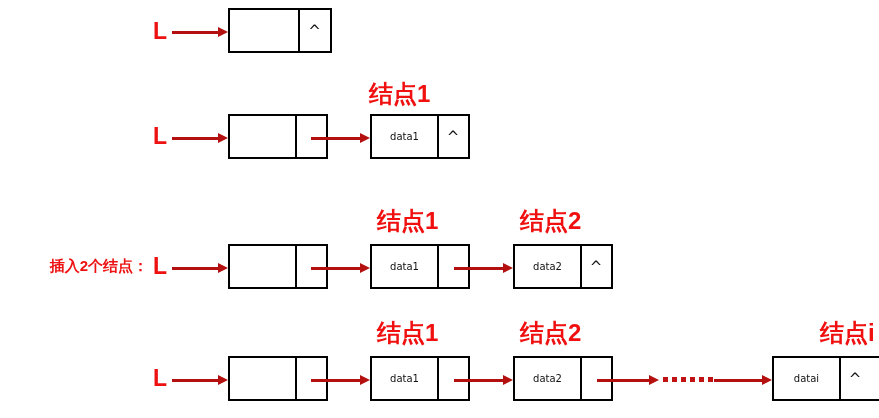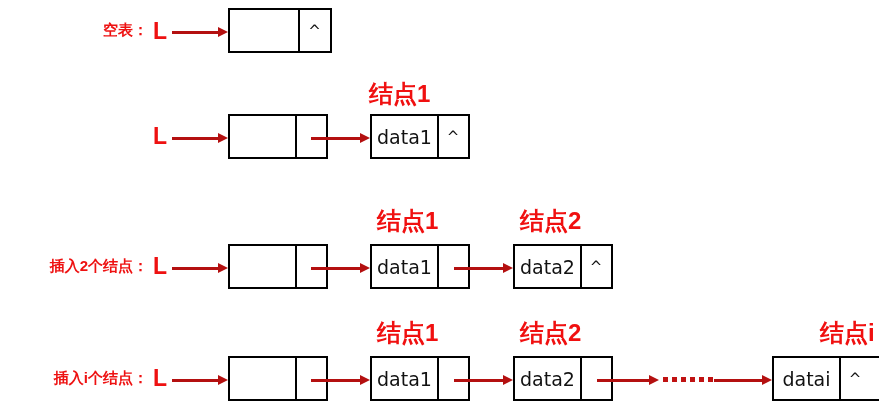--- a/index.html
+++ b/index.html
@@ -37,21 +37,21 @@
     position:absolute;
     box-sizing:border-box;
     border:2.5px solid #000000;
     background:#ffffff;
     display:flex;
     align-items:stretch;
   }
   .cell-data{
     box-sizing:border-box;
     display:flex;align-items:center;justify-content:center;
-    font-size:19px;
+    font-size:10px;
     color:#111111;
     font-family:"DejaVu Sans","Liberation Sans",sans-serif;
     border-right:2.5px solid #000000;
     overflow:hidden;
   }
   .cell-next{
     box-sizing:border-box;
     display:flex;align-items:center;justify-content:center;
     font-size:15px;
     color:#111111;
@@ -100,21 +100,20 @@
     display:block;
     width:5px;height:5px;
     background:#c01212;
   }
 </style>
 </head>
 <body>
 
 <div class="canvas">
 
-  <div class="row-label" style="left:0px;top:21px;width:148px;">空表：</div>
 
   <div class="ptr-L" style="left:153px;top:20px;">L</div>
 
   <div class="arrow" style="left:172px;top:31px;width:56px;">
     <div class="shaft" style="width:48px;"></div>
     <div class="head" style="left:46px;"></div>
   </div>
 
   <div class="node" style="left:228px;top:8px;width:104px;height:45px;">
     <div class="cell-data" style="width:70px;"></div>
@@ -177,21 +176,20 @@
     <div class="head" style="left:49px;"></div>
   </div>
 
   <div class="node-caption" style="left:520px;top:209px;">结点2</div>
 
   <div class="node" style="left:513px;top:244px;width:100px;height:45px;">
     <div class="cell-data" style="width:67px;">data2</div>
     <div class="cell-next" style="width:28px;">^</div>
   </div>
 
-  <div class="row-label" style="left:0px;top:369px;width:148px;">插入i个结点：</div>
 
   <div class="ptr-L" style="left:153px;top:367px;">L</div>
 
   <div class="arrow" style="left:172px;top:379px;width:56px;">
     <div class="shaft" style="width:48px;"></div>
     <div class="head" style="left:46px;"></div>
   </div>
 
   <div class="node" style="left:228px;top:356px;width:100px;height:45px;">
     <div class="cell-data" style="width:67px;"></div>

